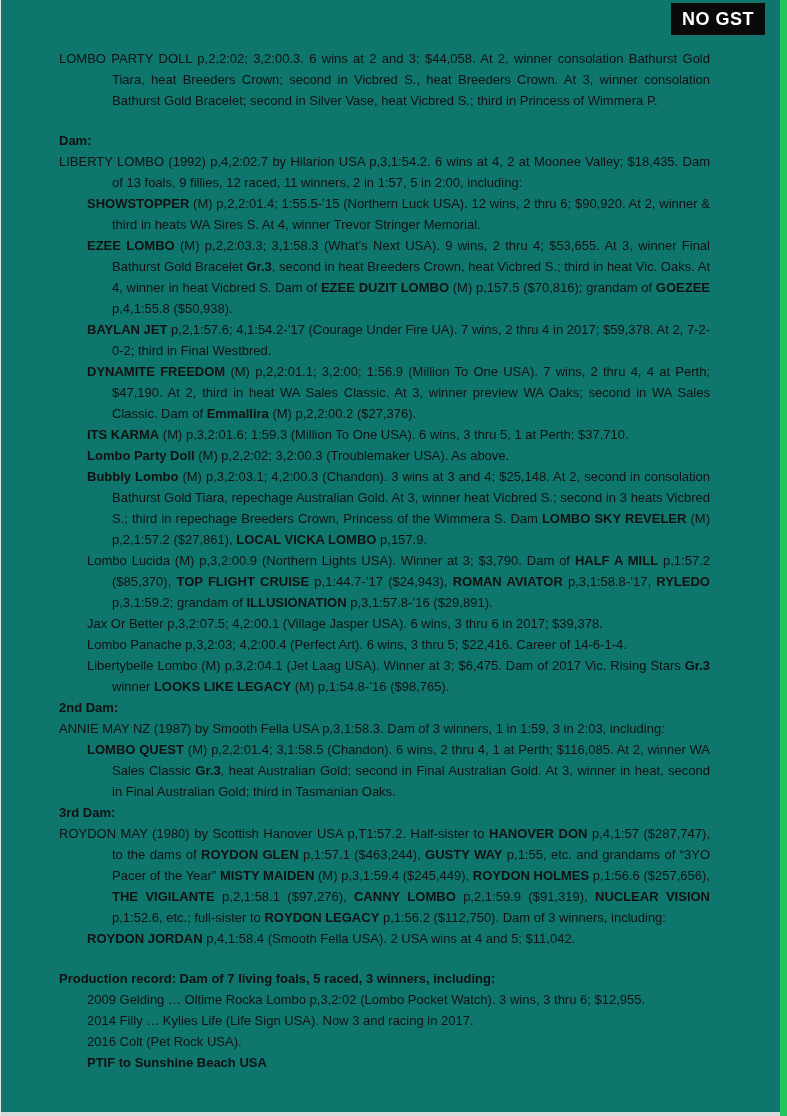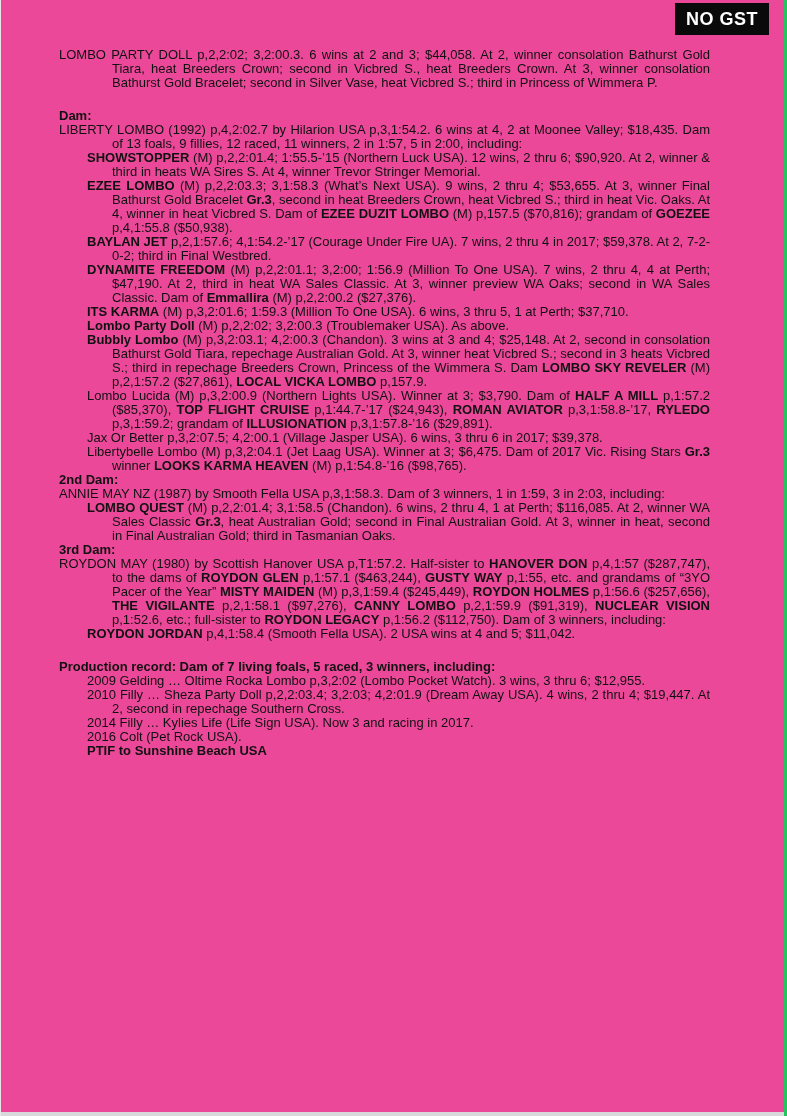--- a/index.html
+++ b/index.html
@@ -1,23 +1,23 @@
 <!DOCTYPE html>
 <html><head>
 <meta charset="utf-8">
 <style>
   html, body { margin: 0; padding: 0; background: #f4f4f5; }
   .page {
     position: relative;
     width: 787px;
     height: 1116px;
     margin: 0 auto;
-    background: #ec4899;
+    background: #0f766e;
     border-left: 1px solid #e7e7ea;
-    border-right: 3px solid #22c55e;
+    border-right: 7px solid #22c55e;
     box-sizing: border-box;
     overflow: hidden;
     font-family: "Liberation Sans", "DejaVu Sans", sans-serif;
     color: #111111;
   }
   .badge {
     position: absolute;
     top: 3px;
     right: 15px;
     width: 94px;
@@ -32,21 +32,21 @@
     letter-spacing: 0.5px;
   }
   .content {
     position: absolute;
     top: 48px;
     left: 0;
     width: 766px;
     padding: 0 57px 0 58px;
     box-sizing: border-box;
     font-size: 13px;
-    line-height: 14px;
+    line-height: 21px;
   }
   .para {
     margin: 0;
     text-align: justify;
   }
   .para b { font-weight: 700; }
   
   .lvl1 { padding-left: 53px; text-indent: -53px; }
   
   .lvl2 { padding-left: 53px; text-indent: -25px; }
@@ -73,28 +73,28 @@
       <p class="para lvl1"><span>LIBERTY LOMBO (1992) p,4,2:02.7 by Hilarion USA p,3,1:54.2. 6 wins at 4, 2 at Moonee Valley; $18,435. Dam of 13 foals, 9 fillies, 12 raced, 11 winners, 2 in 1:57, 5 in 2:00, including:</span></p>
       <p class="para lvl2"><b>SHOWSTOPPER</b><span> (M) p,2,2:01.4; 1:55.5-’15 (Northern Luck USA). 12 wins, 2 thru 6; $90,920. At 2, winner &amp; third in heats WA Sires S. At 4, winner Trevor Stringer Memorial.</span></p>
       <p class="para lvl2"><b>EZEE LOMBO</b><span> (M) p,2,2:03.3; 3,1:58.3 (What’s Next USA). 9 wins, 2 thru 4; $53,655. At 3, winner Final Bathurst Gold Bracelet </span><b>Gr.3</b><span>, second in heat Breeders Crown, heat Vicbred S.; third in heat Vic. Oaks. At 4, winner in heat Vicbred S. Dam of </span><b>EZEE DUZIT LOMBO</b><span> (M) p,157.5 ($70,816); grandam of </span><b>GOEZEE</b><span> p,4,1:55.8 ($50,938).</span></p>
       <p class="para lvl2"><b>BAYLAN JET</b><span> p,2,1:57.6; 4,1:54.2-’17 (Courage Under Fire UA). 7 wins, 2 thru 4 in 2017; $59,378. At 2, 7-2-0-2; third in Final Westbred.</span></p>
       <p class="para lvl2"><b>DYNAMITE FREEDOM</b><span> (M) p,2,2:01.1; 3,2:00; 1:56.9 (Million To One USA). 7 wins, 2 thru 4, 4 at Perth; $47,190. At 2, third in heat WA Sales Classic. At 3, winner preview WA Oaks; second in WA Sales Classic. Dam of </span><b>Emmallira</b><span> (M) p,2,2:00.2 ($27,376).</span></p>
       <p class="para lvl2"><b>ITS KARMA</b><span> (M) p,3,2:01.6; 1:59.3 (Million To One USA). 6 wins, 3 thru 5, 1 at Perth; $37,710.</span></p>
       <p class="para lvl2"><b>Lombo Party Doll</b><span> (M) p,2,2:02; 3,2:00.3 (Troublemaker USA). As above.</span></p>
       <p class="para lvl2"><b>Bubbly Lombo</b><span> (M) p,3,2:03.1; 4,2:00.3 (Chandon). 3 wins at 3 and 4; $25,148. At 2, second in consolation Bathurst Gold Tiara, repechage Australian Gold. At 3, winner heat Vicbred S.; second in 3 heats Vicbred S.; third in repechage Breeders Crown, Princess of the Wimmera S. Dam </span><b>LOMBO SKY REVELER</b><span> (M) p,2,1:57.2 ($27,861), </span><b>LOCAL VICKA LOMBO</b><span> p,157.9.</span></p>
       <p class="para lvl2"><span>Lombo Lucida (M) p,3,2:00.9 (Northern Lights USA). Winner at 3; $3,790. Dam of </span><b>HALF A MILL</b><span> p,1:57.2 ($85,370), </span><b>TOP FLIGHT CRUISE</b><span> p,1:44.7-’17 ($24,943), </span><b>ROMAN AVIATOR</b><span> p,3,1:58.8-’17, </span><b>RYLEDO</b><span> p,3,1:59.2; grandam of </span><b>ILLUSIONATION</b><span> p,3,1:57.8-’16 ($29,891).</span></p>
       <p class="para lvl2"><span>Jax Or Better p,3,2:07.5; 4,2:00.1 (Village Jasper USA). 6 wins, 3 thru 6 in 2017; $39,378.</span></p>
-      <p class="para lvl2"><span>Libertybelle Lombo (M) p,3,2:04.1 (Jet Laag USA). Winner at 3; $6,475. Dam of 2017 Vic. Rising Stars </span><b>Gr.3</b><span> winner </span><b>LOOKS KARMA HEAVEN</b><span> (M) p,1:54.8-’16 ($98,765).</span></p>
+      <p class="para lvl2"><span>Lombo Panache p,3,2:03; 4,2:00.4 (Perfect Art). 6 wins, 3 thru 5; $22,416. Career of 14-6-1-4.</span></p>
+      <p class="para lvl2"><span>Libertybelle Lombo (M) p,3,2:04.1 (Jet Laag USA). Winner at 3; $6,475. Dam of 2017 Vic. Rising Stars </span><b>Gr.3</b><span> winner </span><b>LOOKS LIKE LEGACY</b><span> (M) p,1:54.8-’16 ($98,765).</span></p>
       <p class="para lvl1"><b>2nd Dam:</b></p>
       <p class="para lvl1"><span>ANNIE MAY NZ (1987) by Smooth Fella USA p,3,1:58.3. Dam of 3 winners, 1 in 1:59, 3 in 2:03, including:</span></p>
       <p class="para lvl2"><b>LOMBO QUEST</b><span> (M) p,2,2:01.4; 3,1:58.5 (Chandon). 6 wins, 2 thru 4, 1 at Perth; $116,085. At 2, winner WA Sales Classic </span><b>Gr.3</b><span>, heat Australian Gold; second in Final Australian Gold. At 3, winner in heat, second in Final Australian Gold; third in Tasmanian Oaks.</span></p>
       <p class="para lvl1"><b>3rd Dam:</b></p>
       <p class="para lvl1"><span>ROYDON MAY (1980) by Scottish Hanover USA p,T1:57.2. Half-sister to </span><b>HANOVER DON</b><span> p,4,1:57 ($287,747), to the dams of </span><b>ROYDON GLEN</b><span> p,1:57.1 ($463,244), </span><b>GUSTY WAY</b><span> p,1:55, etc. and grandams of “3YO Pacer of the Year” </span><b>MISTY MAIDEN</b><span> (M) p,3,1:59.4 ($245,449), </span><b>ROYDON HOLMES</b><span> p,1:56.6 ($257,656), </span><b>THE VIGILANTE</b><span> p,2,1:58.1 ($97,276), </span><b>CANNY LOMBO</b><span> p,2,1:59.9 ($91,319), </span><b>NUCLEAR VISION</b><span> p,1:52.6, etc.; full-sister to </span><b>ROYDON LEGACY</b><span> p,1:56.2 ($112,750). Dam of 3 winners, including:</span></p>
       <p class="para lvl2"><b>ROYDON JORDAN</b><span> p,4,1:58.4 (Smooth Fella USA). 2 USA wins at 4 and 5; $11,042.</span></p>
       <p class="para lvl1 gap"><b>Production record: Dam of 7 living foals, 5 raced, 3 winners, including:</b></p>
       <p class="para lvl2"><span>2009 Gelding … Oltime Rocka Lombo p,3,2:02 (Lombo Pocket Watch). 3 wins, 3 thru 6; $12,955.</span></p>
-      <p class="para lvl2"><span>2010 Filly … Sheza Party Doll p,2,2:03.4; 3,2:03; 4,2:01.9 (Dream Away USA). 4 wins, 2 thru 4; $19,447. At 2, second in repechage Southern Cross.</span></p>
       <p class="para lvl2"><span>2014 Filly … Kylies Life (Life Sign USA). Now 3 and racing in 2017.</span></p>
       <p class="para lvl2"><span>2016 Colt (Pet Rock USA).</span></p>
       <p class="para lvl2"><b>PTIF to Sunshine Beach USA</b></p>
     </div>
   <div class="bottom-bar"></div>
 </div>
 
 </body></html>

